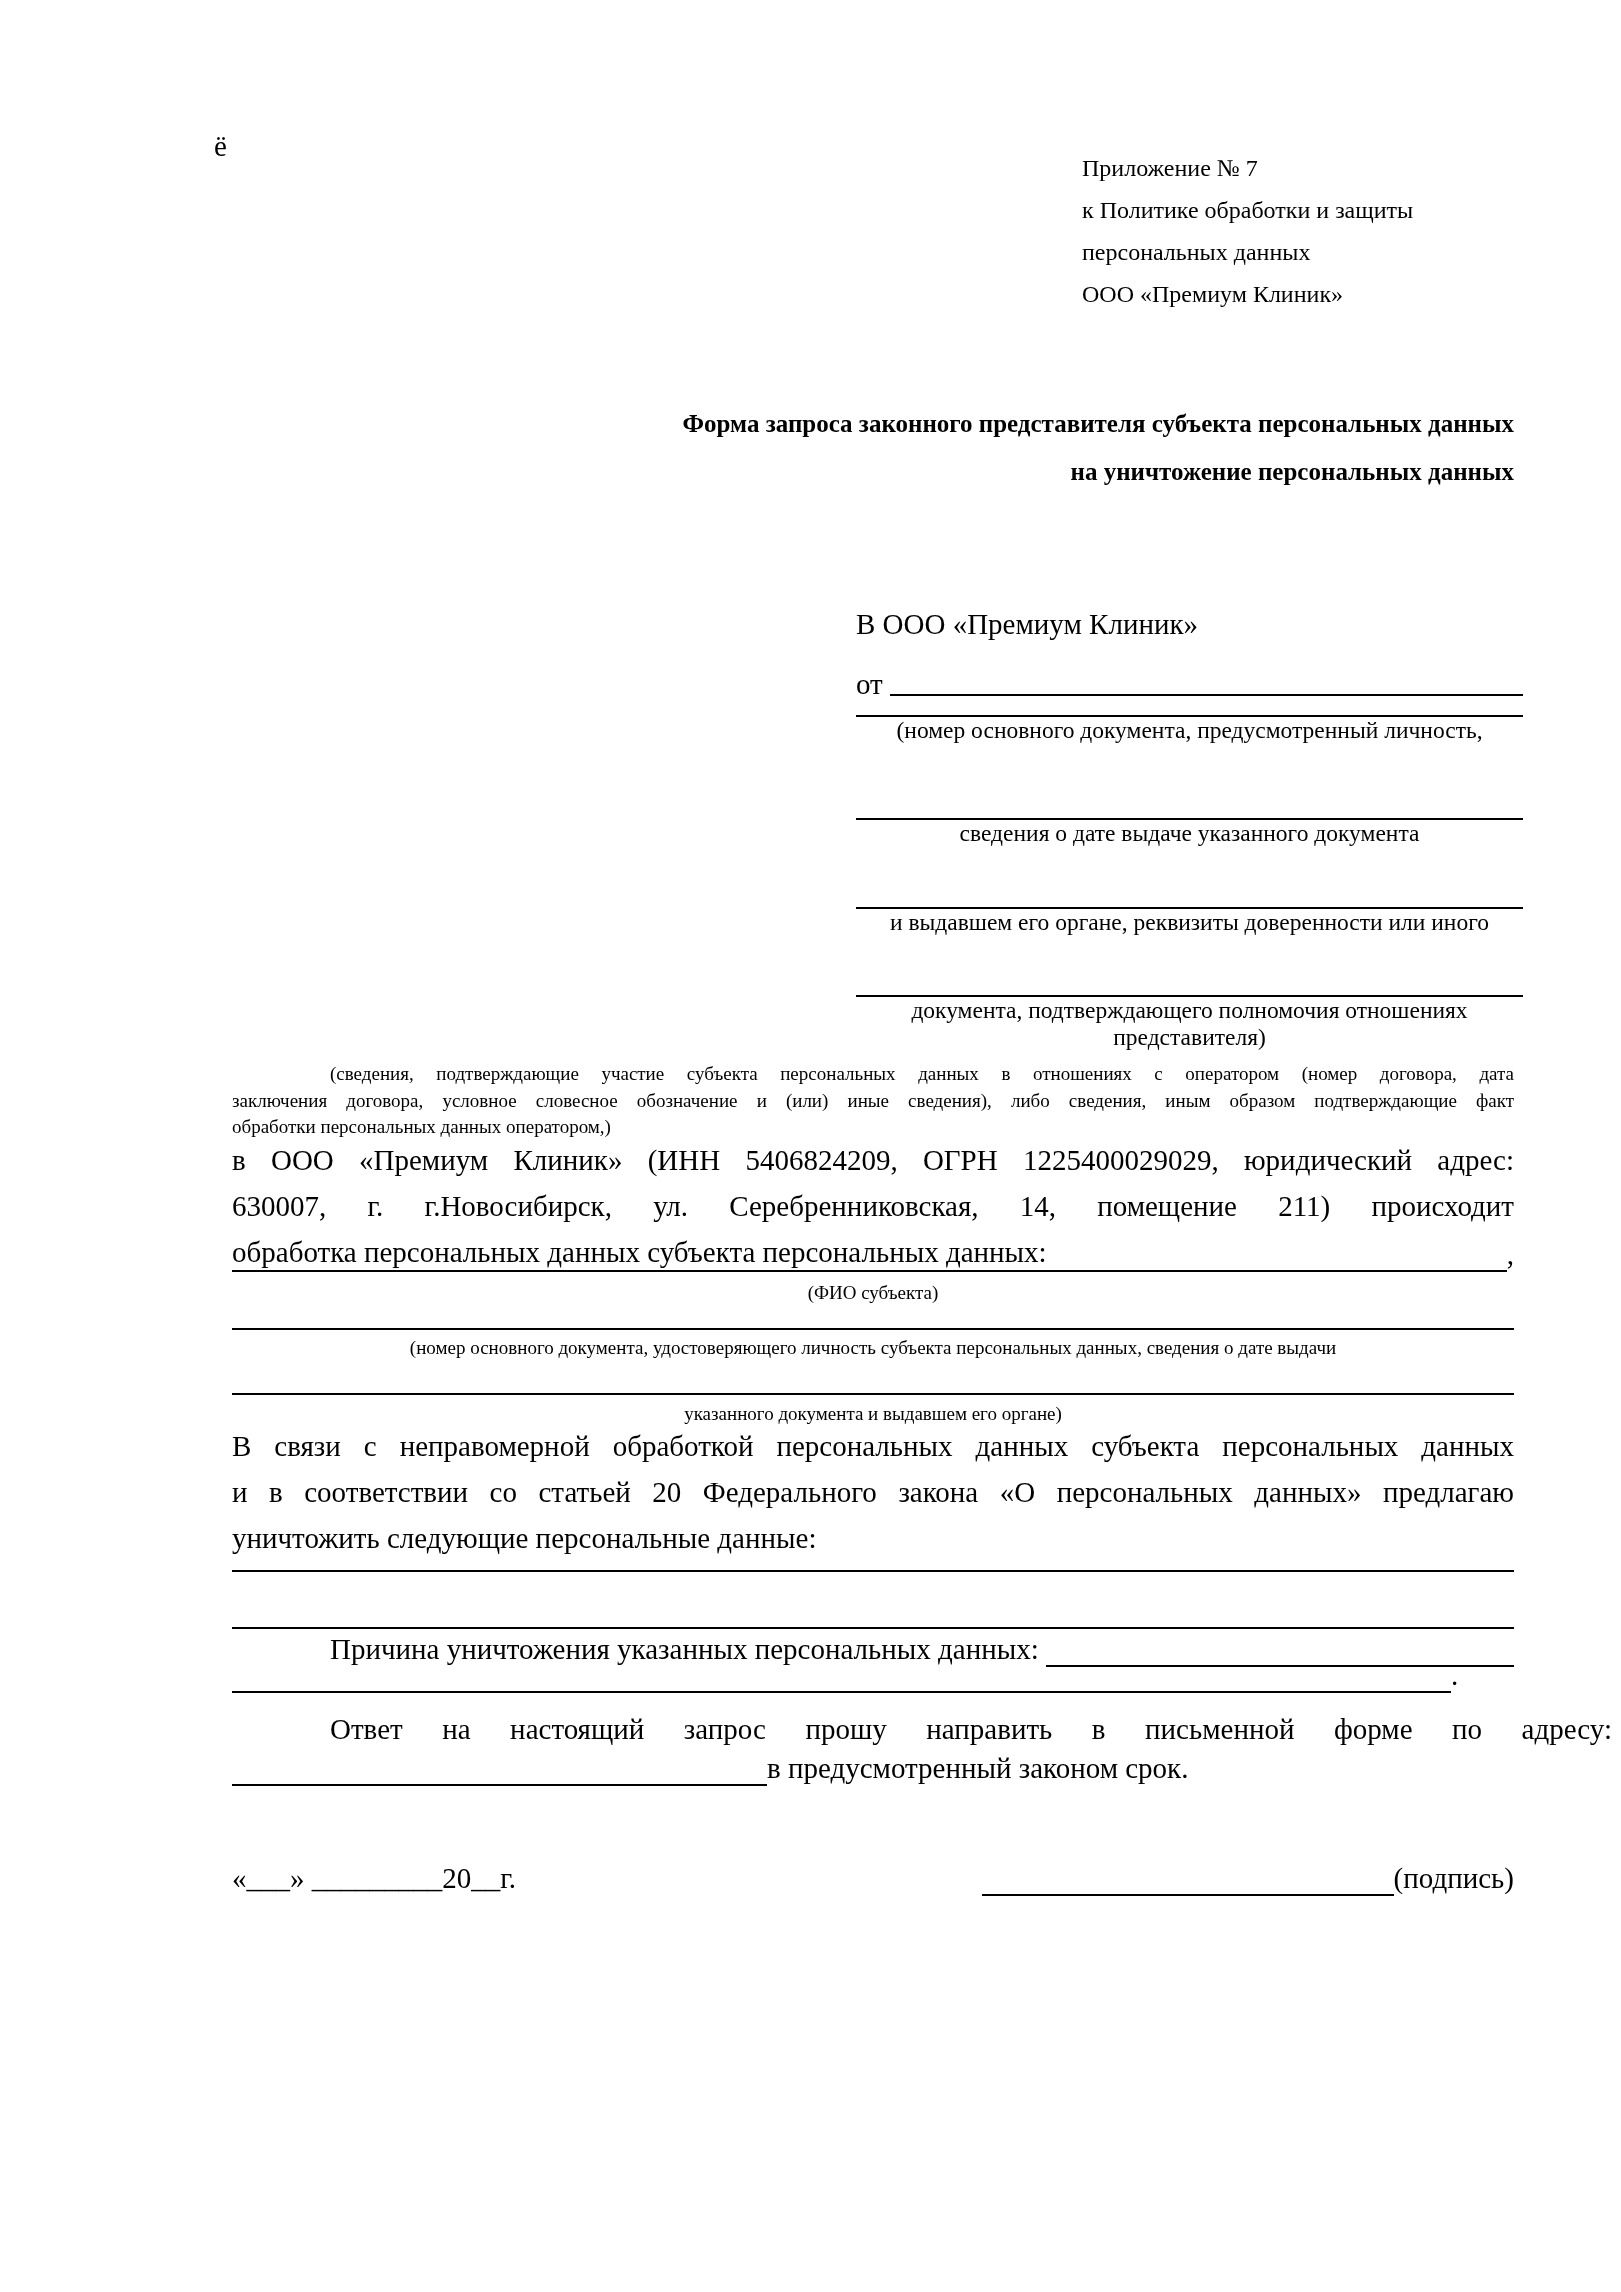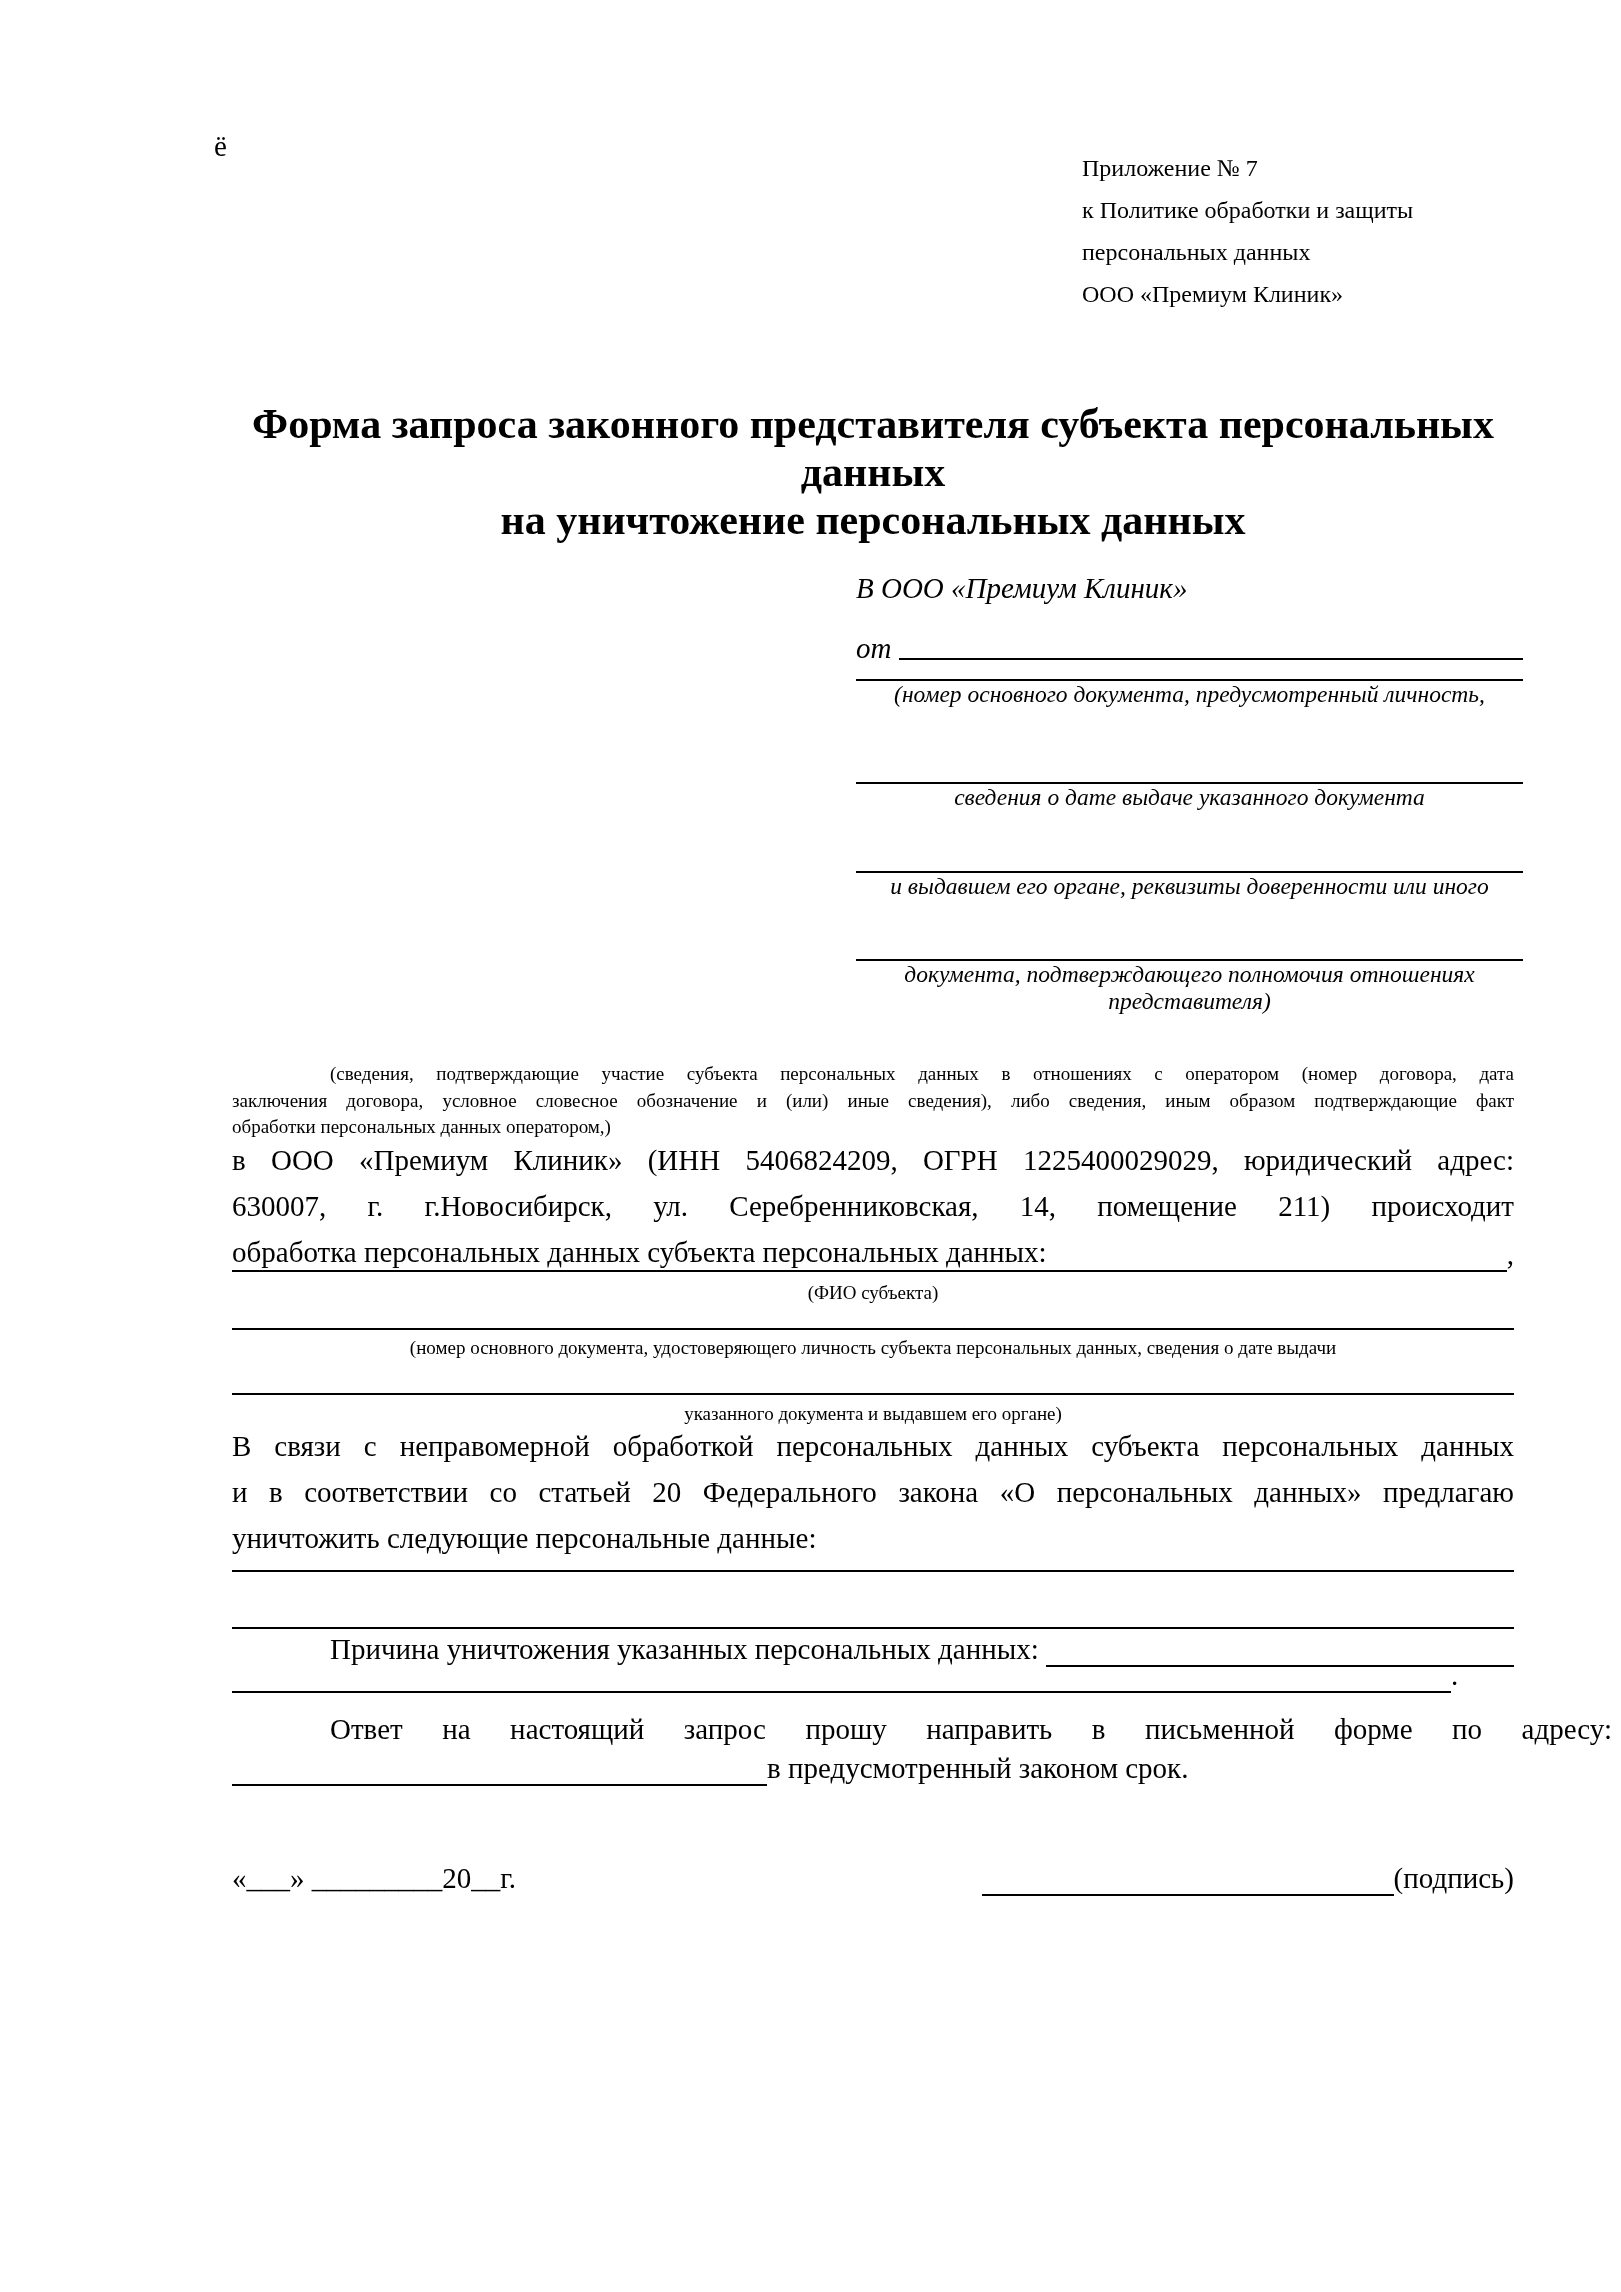--- a/index.html
+++ b/index.html
@@ -20,21 +20,21 @@
   .ctr{text-align:center;}
   .jl{text-align:justify;text-align-last:justify;}
   .indent{padding-left:98px;}
   .row{display:flex;align-items:flex-end;}
   .fill{flex:1 1 auto;border-bottom:2.9px solid #000;margin-bottom:4.9px;}
   .fillw{flex:0 0 auto;border-bottom:2.9px solid #000;margin-bottom:4.9px;}
   .blankline{border-bottom:2.9px solid #000;}
   
   .corner{font-size:24px;line-height:42px;}
   
-  .title{font-size:42px;line-height:48px;}
+  .title{font-size:25px;line-height:48px;text-align:right;}
   
   .addr{width:667px;}
   .addr .to-line{font-size:29px;height:50px;}
   .addr .from-row{height:43px;font-size:29px;}
   .addr .cap{height:26.5px;}
   .lead{white-space:pre;}
 </style>
 </head>
 <body>
 
@@ -47,21 +47,21 @@
     <div>к Политике обработки и защиты</div>
     <div>персональных данных</div>
     <div>ООО «Премиум Клиник»</div>
   </div>
 
   <div class="abs title bold ctr" style="left:232px;top:400px;width:1282px;">
     <div>Форма запроса законного представителя субъекта персональных данных</div>
     <div>на уничтожение персональных данных</div>
   </div>
 
-  <div class="abs addr" style="left:856px;top:572px;font-style:italic;">
+  <div class="abs addr" style="left:856px;top:608px;">
     <div class="to-line">В ООО «Премиум Клиник»</div>
     <div class="from-row row">
       <span class="lead">от </span>
       <span class="fill"></span>
     </div>
 
     <div class="blankline" style="height:13.7px;"></div>
     <div class="cap t24 ctr">(номер основного документа, предусмотренный личность,</div>
 
     <div class="blankline" style="height:75px;"></div>

